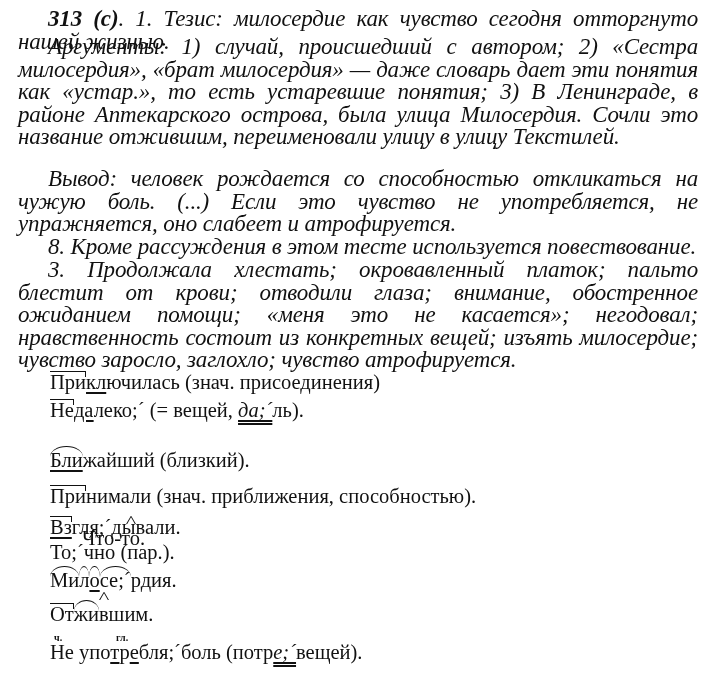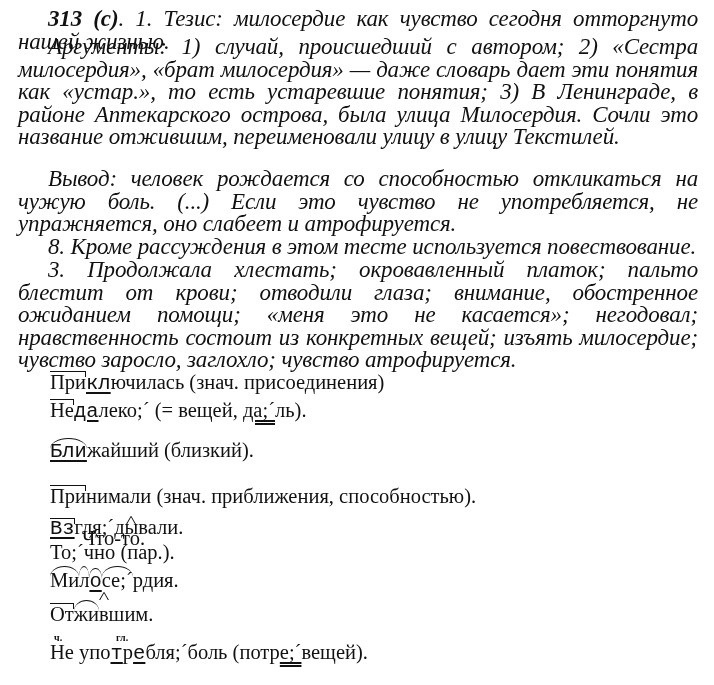--- a/index.html
+++ b/index.html
@@ -29,22 +29,22 @@
   
   .root::before {
     content: ""; position: absolute; left: 0; right: 0; top: -2px; height: 10px;
     border-top: 1.5px solid #111; border-radius: 50% 50% 0 0 / 100% 100% 0 0;
   }
   
   .suf::before {
     content: "^"; position: absolute; left: 50%; top: -12px; transform: translateX(-50%) scaleX(1.4);
     font-size: 16px; line-height: 16px;
   }
-  .ul { text-decoration: underline; text-underline-offset: 3px; font-family: Liberation Mono, monospace; }
-  .dul { text-decoration: underline double; text-underline-offset: 3px; }
+  .ul { text-decoration: underline; text-underline-offset: 3px; }
+  .dul { text-decoration: underline double; text-underline-offset: 3px; font-style: italic; }
   .small-label { position: absolute; font-size: 10px; font-weight: bold; }
 </style>
 </head>
 <body>
 
 <div class="page">
 
   <div class="para" style="top:8px;">
     <span class="indent"></span><span class="bold">313 (с)</span><span>. 1. Тезис: милосердие как чувство сегодня отторгнуто нашей жизнью.</span>
   </div>
@@ -66,21 +66,21 @@
   </div>
 
   <div class="line" style="top:370px;">
     <span class="mk pre">При</span><span class="ul">кл</span><span>ючилась (знач. присоединения)</span>
   </div>
 
   <div class="line" style="top:398px;">
     <span class="mk pre">Не</span><span class="ul">да</span><span>леко;´ (= вещей, </span><span class="dul">да;´</span><span>ль).</span>
   </div>
 
-  <div class="line" style="top:438px;">
+  <div class="line" style="top:448px;">
     <span class="mk root ul">Бли</span><span>жайший (близкий).</span>
   </div>
 
   <div class="line" style="top:478px;margin-top:37px;">
     <span class="mk pre ul">Вз</span><span>гля;´дывали.</span>
   </div>
 
   <div class="line" style="top:484px;">
     <span class="mk pre">При</span><span>нимали (знач. приближения, способностью).</span>
   </div>

